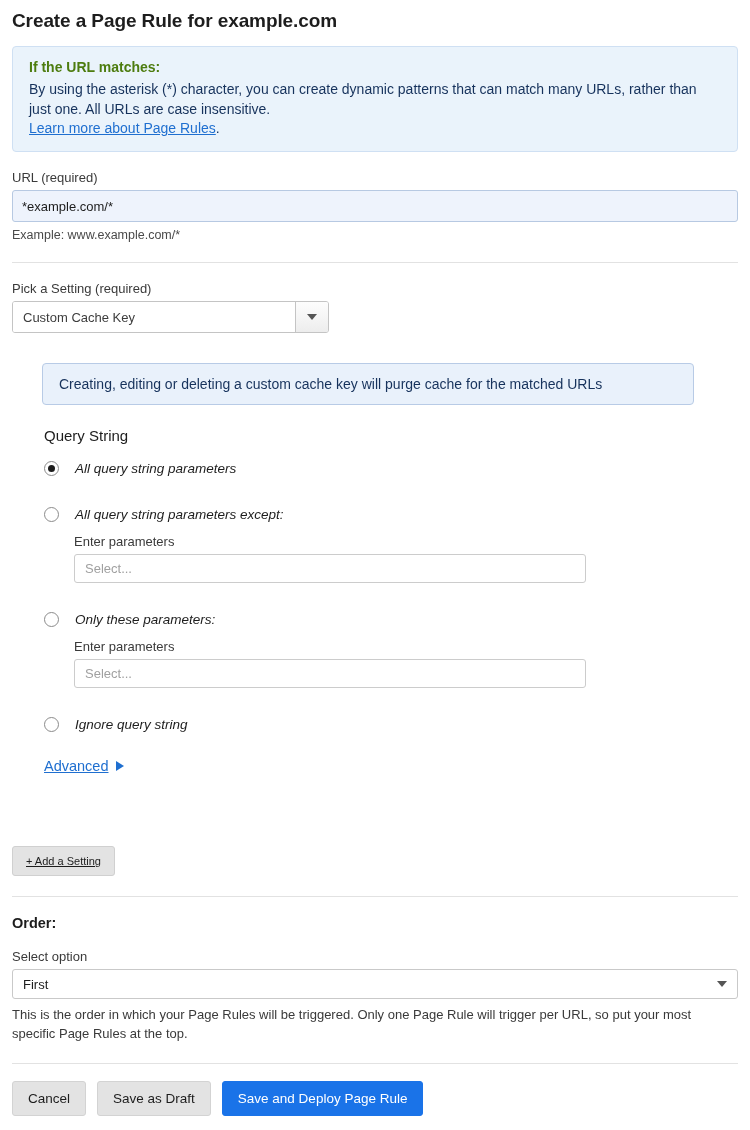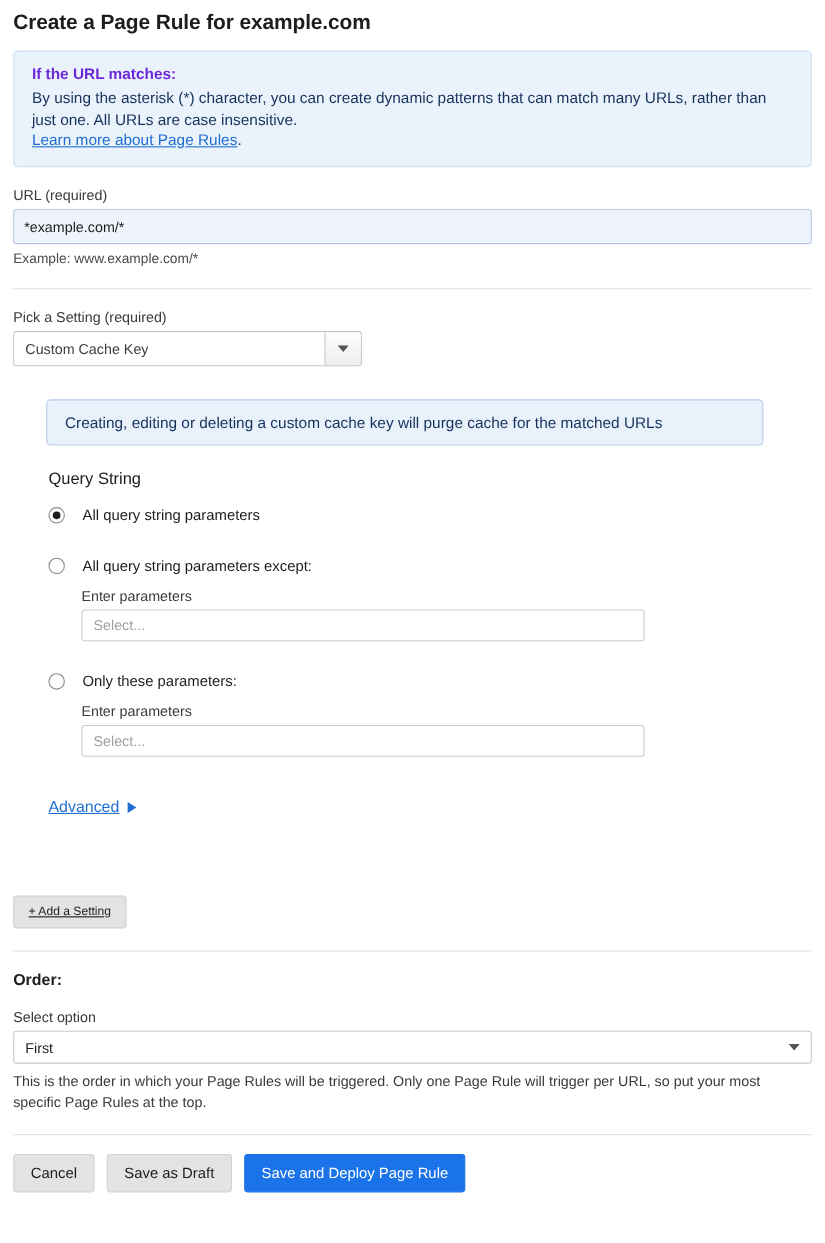--- a/index.html
+++ b/index.html
@@ -31,21 +31,21 @@
   .callout {
     border: 1px solid #cfe0f3;
     background: #eaf3fb;
     border-radius: 4px;
     padding: 12px 16px 14px 16px;
     box-sizing: border-box;
   }
   .callout-title {
     font-weight: bold;
     font-size: 14px;
-    color: #6d28d9;
+    color: #4d7c0f;
     margin-bottom: 4px;
   }
   .callout-text {
     font-size: 14px;
     line-height: 20px;
     color: #16325c;
   }
   .callout-link {
     font-size: 14px;
     color: #1f6fd0;
@@ -151,20 +151,21 @@
     font-weight: normal;
     margin: 22px 0 10px 2px;
     color: #1d1d1d;
   }
 
   .radio-row {
     display: flex;
     align-items: center;
     margin: 4px 0 0 2px;
     min-height: 28px;
+    font-style: italic;
   }
   .radio {
     width: 15px;
     height: 15px;
     border-radius: 50%;
     border: 1px solid #8b8b8b;
     background: #fff;
     box-sizing: border-box;
     position: relative;
     flex: none;
@@ -359,20 +360,24 @@
     </div>
     <div class="param-block">
       <div class="param-label">Enter parameters</div>
       <div class="param-select">
         <span>Select...</span>
       </div>
     </div>
 
     <div class="spacer-18"></div>
 
+    <div class="radio-row">
+      <span class="radio"></span>
+      <span class="radio-label">Ignore query string</span>
+    </div>
 
     <div class="advanced-row">
       <span class="advanced-link">Advanced</span>
       <span class="advanced-caret"></span>
     </div>
 
   </div>
 
   <div class="add-setting-btn">+ Add a Setting</div>
 

